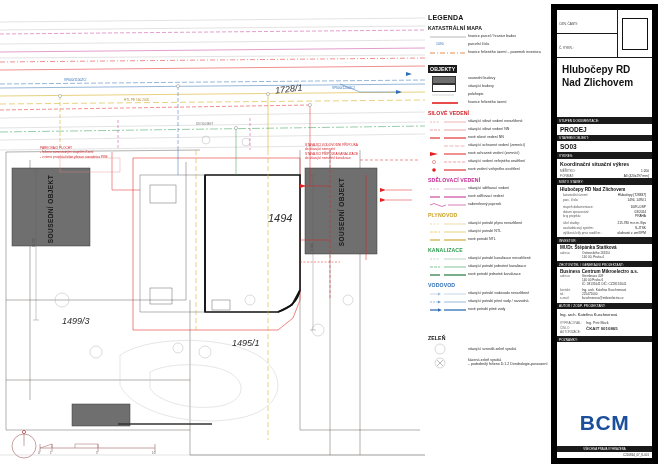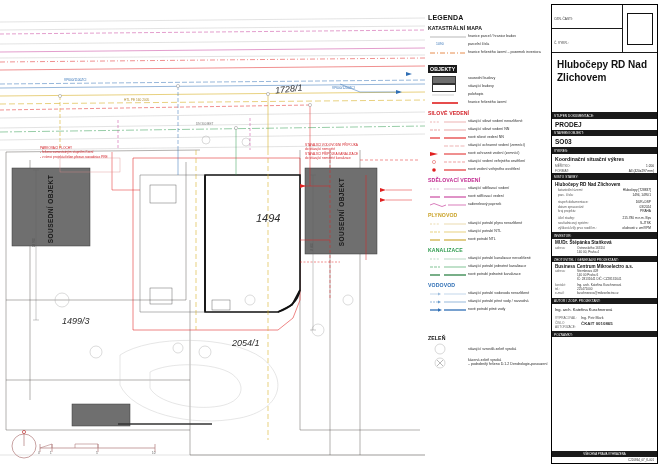--- a/index.html
+++ b/index.html
@@ -33,21 +33,21 @@
   .lg-head.box{background:#1a1a1a;color:#fff;padding:1px 2px;display:inline-block;}
   .lg-row{display:flex;align-items:center;height:7px;margin-bottom:1px;}
   .lg-sym{width:40px;height:7px;flex:0 0 40px;position:relative;}
   .lg-txt{font-size:3.6px;color:#2a2a2a;line-height:1.25;flex:1;}
   .lg-sym svg{position:absolute;left:0;top:0;}
   .sw{width:22px;height:5.5px;border:.5px solid #333;}
   .sw.gray{background:#6e6e6e;}
   .sw.white{background:#ffffff;}
 
   
-  #titleblock{position:absolute;left:551px;top:4px;width:107px;height:460px;border:1px solid #000000;background:#fff;box-sizing:border-box;display:flex;flex-direction:column;}
+  #titleblock{position:absolute;left:551px;top:4px;width:107px;height:460px;border:6px solid #000000;background:#fff;box-sizing:border-box;display:flex;flex-direction:column;}
   .tb-seg{border-bottom:1px solid #1a1a1a;box-sizing:border-box;}
   .tb-top{height:48px;display:flex;}
   .tb-top-left{flex:1;display:flex;flex-direction:column;}
   .tb-cell{flex:1;border-bottom:1px solid #1a1a1a;padding:1px 2px;box-sizing:border-box;}
   .tb-cell:last-child{border-bottom:none;}
   .tb-k{font-size:3.2px;color:#333;}
   .tb-logobox{width:34px;border-left:1px solid #1a1a1a;display:flex;align-items:center;justify-content:center;}
   .tb-logoinner{width:24px;height:30px;border:1.2px solid #111;background:#fff;}
   .tb-proj{height:60px;padding:6px 5px 0 5px;box-sizing:border-box;}
   .tb-projname{font-size:10px;font-weight:bold;color:#111;line-height:1.25;}
@@ -237,22 +237,22 @@
 
       <g>
         <circle cx="24" cy="446" r="12" fill="none" stroke="#b07a7a" stroke-width="0.7"></circle>
         <line x1="24" y1="446" x2="24" y2="434" stroke="#b07a7a" stroke-width="0.7"></line>
         <circle cx="24" cy="432" r="1.6" fill="none" stroke="#c03030" stroke-width="0.7"></circle>
       </g>
 
       <line x1="118" y1="424" x2="212" y2="424" stroke="#333" stroke-width="1.6"></line>
     </svg>
 
-    <div class="lbl parcel-num big" style="left:256px;top:212px;">1494</div>
-    <div class="lbl parcel-num" style="left:232px;top:338px;">2054/1</div>
+    <div class="lbl parcel-num big" style="left:268px;top:212px;">1494</div>
+    <div class="lbl parcel-num" style="left:232px;top:338px;">1495/1</div>
     <div class="lbl parcel-num" style="left:62px;top:316px;">1499/3</div>
     <div class="lbl parcel-num" style="left:275px;top:84px;transform:rotate(-6deg);">1728/1</div>
 
     <div class="lbl neigh vert" style="left:47px;top:175px;">SOUSEDNÍ OBJEKT</div>
     <div class="lbl neigh vert" style="left:338px;top:178px;">SOUSEDNÍ OBJEKT</div>
 
     <div class="lbl tiny-red" style="left:40px;top:146px;white-space:pre;">PARKOVACÍ PLOCHY
 - řešeno samostatným stupněm řízení
 - v rámci projektu řešen přesun rozvodnice PRE</div>
     <div class="lbl tiny-red" style="left:305px;top:143px;white-space:pre;">STÁVAJÍCÍ VODOVODNÍ PŘÍPOJKA
@@ -666,17 +666,20 @@
       </div>
       <div class="tb-addr" style="padding-bottom:2px;">
         <span class="k" style="width:26px;flex:0 0 26px;">ČÍSLO AUTORIZACE:</span>
         <span class="v" style="font-size:4.4px;font-weight:bold;">ČKAIT 0010865</span>
       </div>
     </div>
 
     <div class="tb-bar">POZNÁMKY:</div>
     <div class="tb-spacer"></div>
 
+    <div class="tb-logo">
+      <span class="bcm">BCM</span>
+    </div>
     <div class="tb-footbar">VŠECHNA PRÁVA VYHRAZENA</div>
     <div class="tb-footnum">C220864_07_K-001</div>
   </div>
 
 </div>
 
 </body></html>

